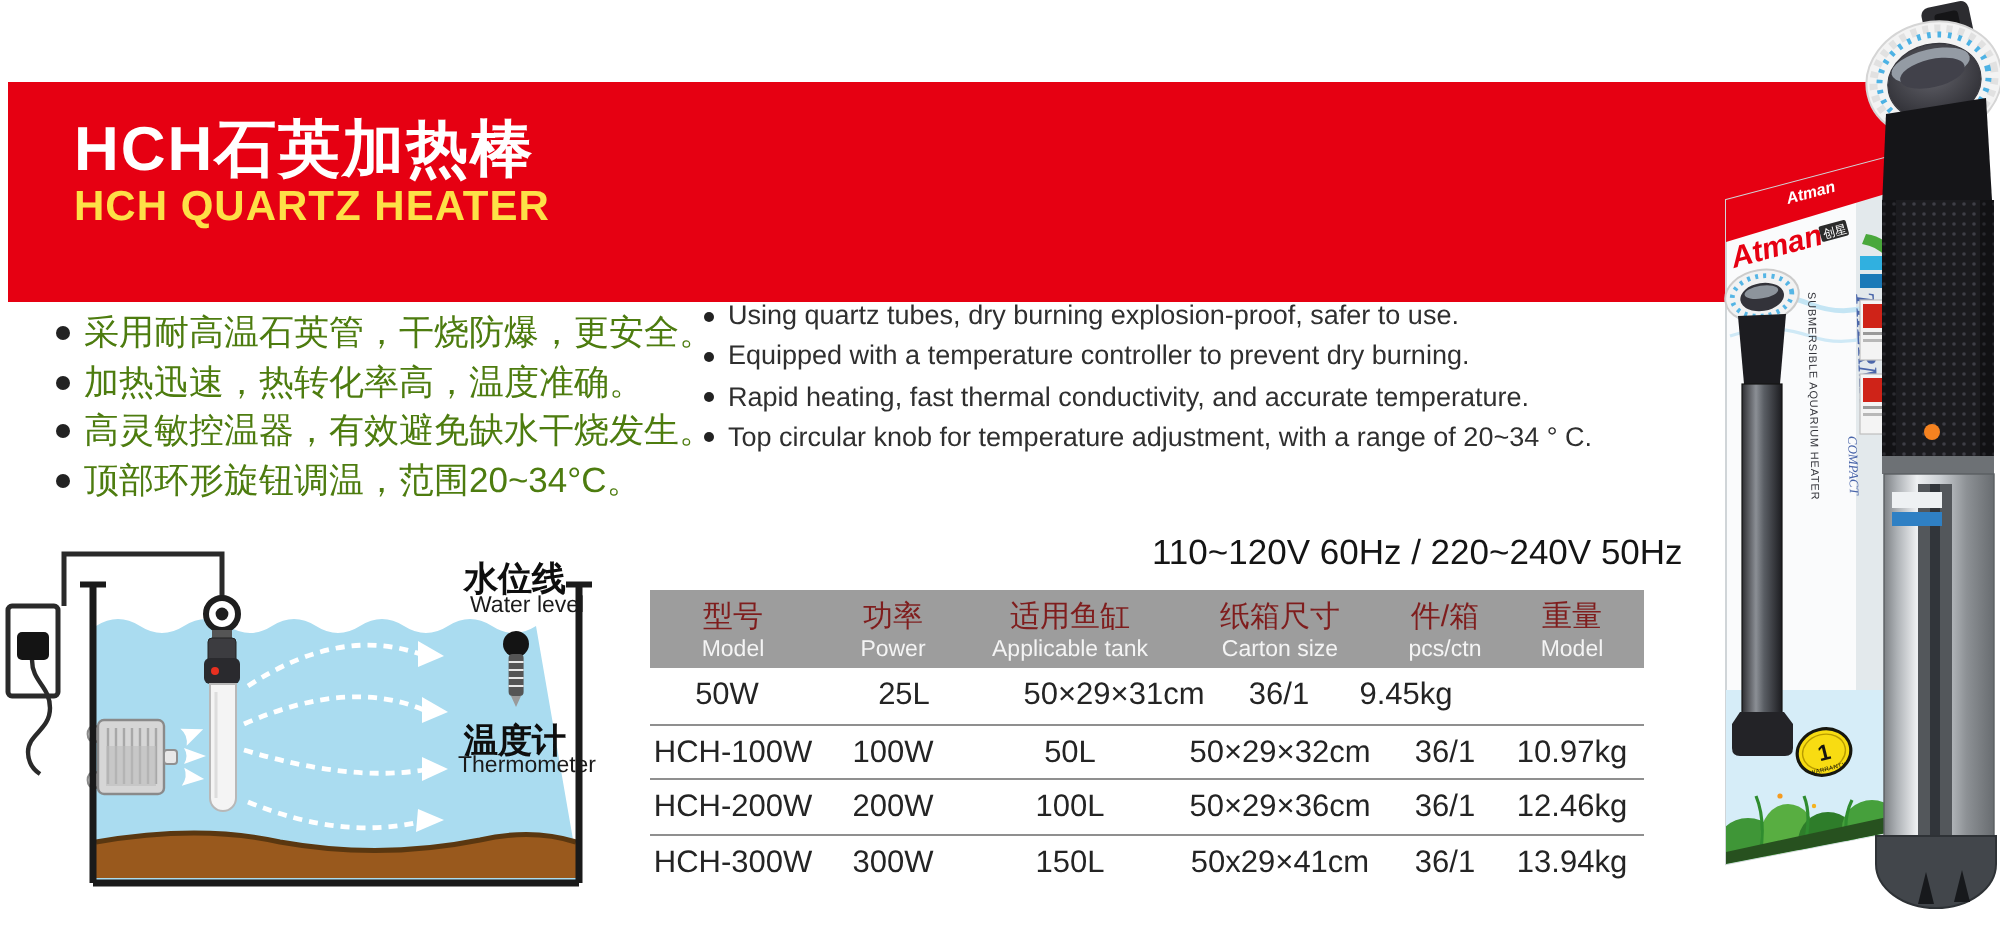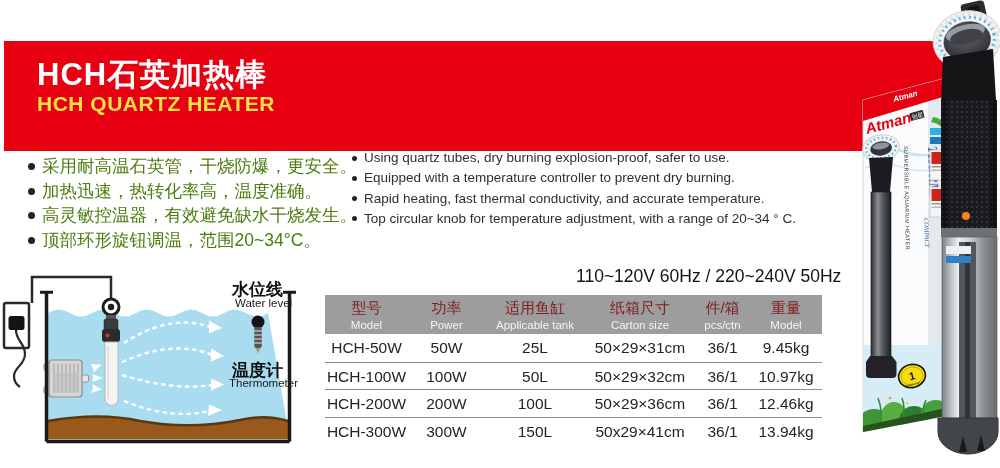--- a/index.html
+++ b/index.html
@@ -119,21 +119,20 @@
       <div class="th c4">
           <div class="th-cn">件/箱</div>
           <div class="th-en">pcs/ctn</div>
         </div>
       <div class="th c5">
           <div class="th-cn">重量</div>
           <div class="th-en">Model</div>
         </div>
     </div>
     <div class="tr">
-      <div class="td c0">HCH-50W</div>
       <div class="td c1">50W</div>
       <div class="td c2">25L</div>
       <div class="td c3">50×29×31cm</div>
       <div class="td c4">36/1</div>
       <div class="td c5">9.45kg</div>
     </div>
     <div class="tr">
       <div class="td c0">HCH-100W</div>
       <div class="td c1">100W</div>
       <div class="td c2">50L</div>

